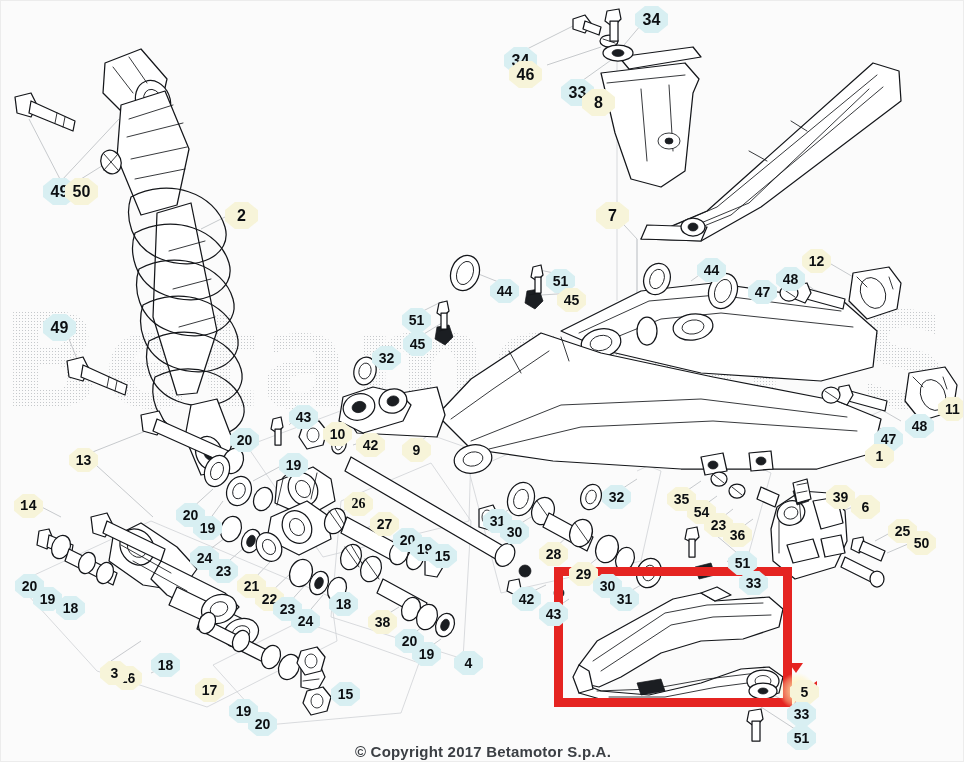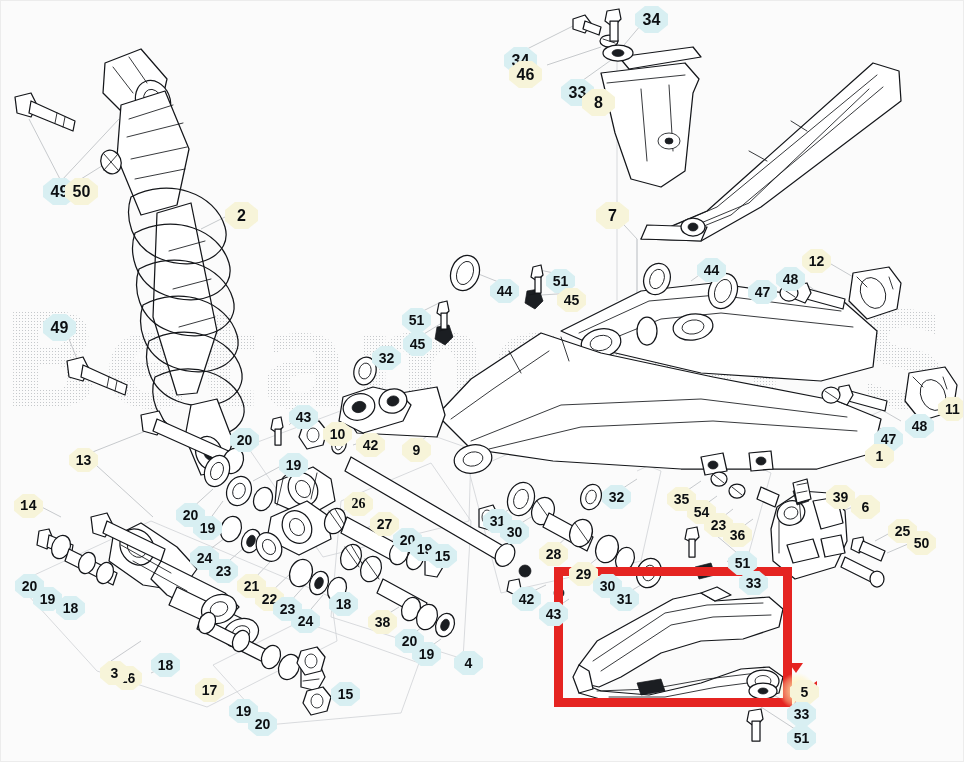--- a/index.html
+++ b/index.html
@@ -575,14 +575,15 @@
       <div class="cal c s2" style="left: 738px; top: 570px;">33</div>
       <div class="cal y s2" style="left: 825px; top: 484px;">39</div>
       <div class="cal y s2" style="left: 850px; top: 494px;">6</div>
       <div class="cal y s2" style="left: 887px; top: 518px;">25</div>
       <div class="cal y s2" style="left: 906px; top: 530px;">50</div>
       <div class="cal y s2" style="left: 789px; top: 679px;">5</div>
       <div class="cal c s2" style="left: 786px; top: 701px;">33</div>
       <div class="cal c s2" style="left: 786px; top: 725px;">51</div>
     </div>
 
+  <div id="foot">© Copyright 2017 Betamotor S.p.A.</div>
 
 </div>
 
 </body></html>

